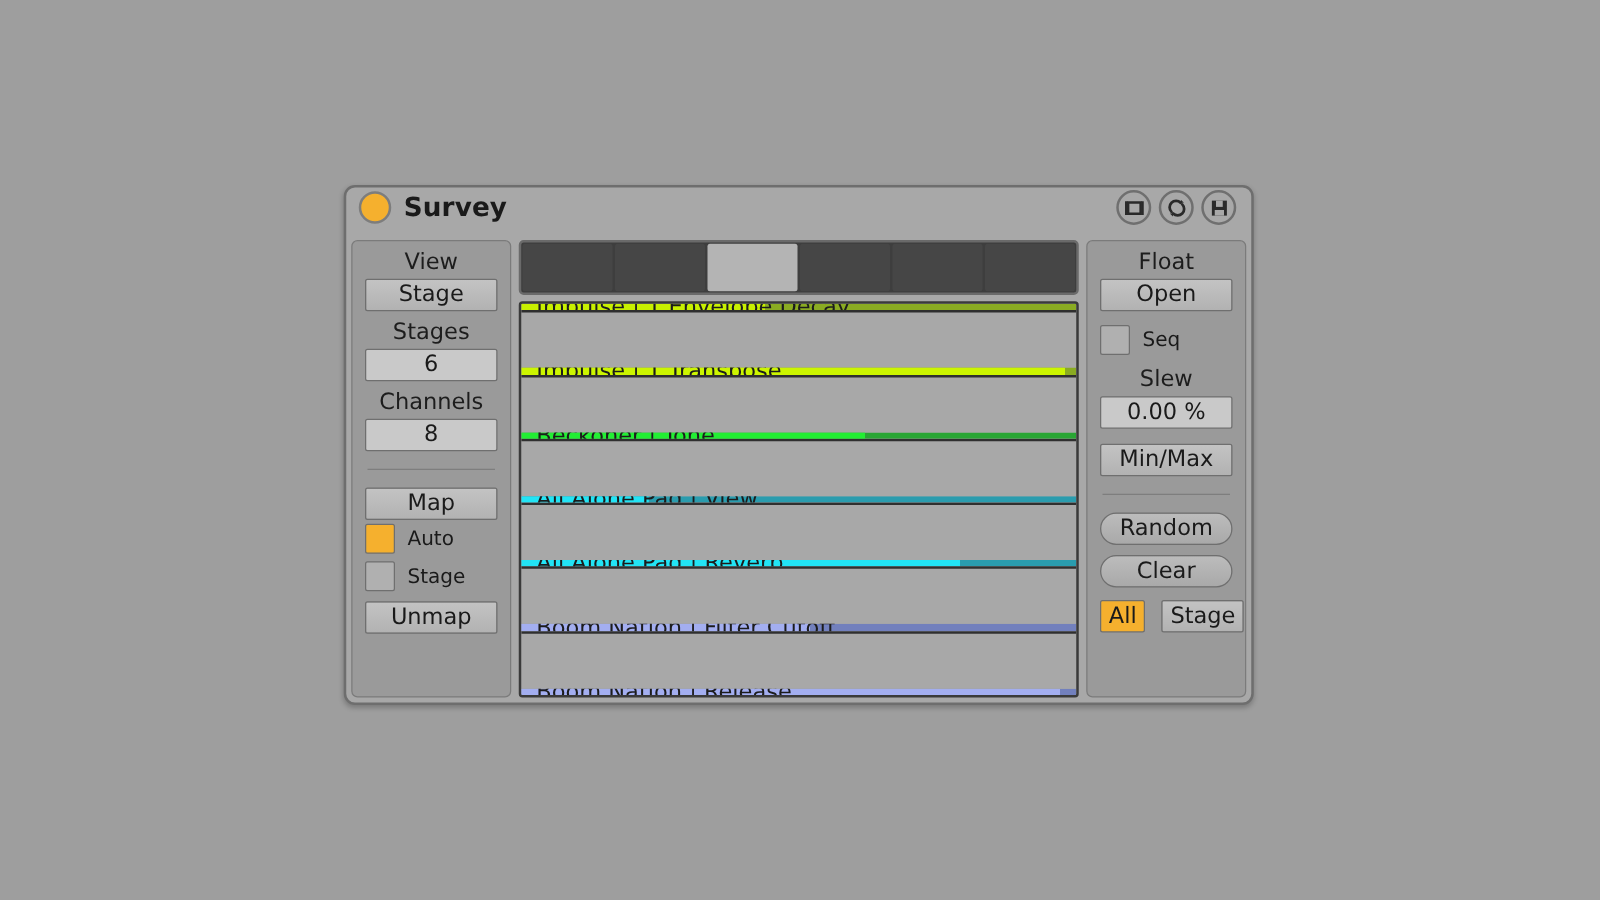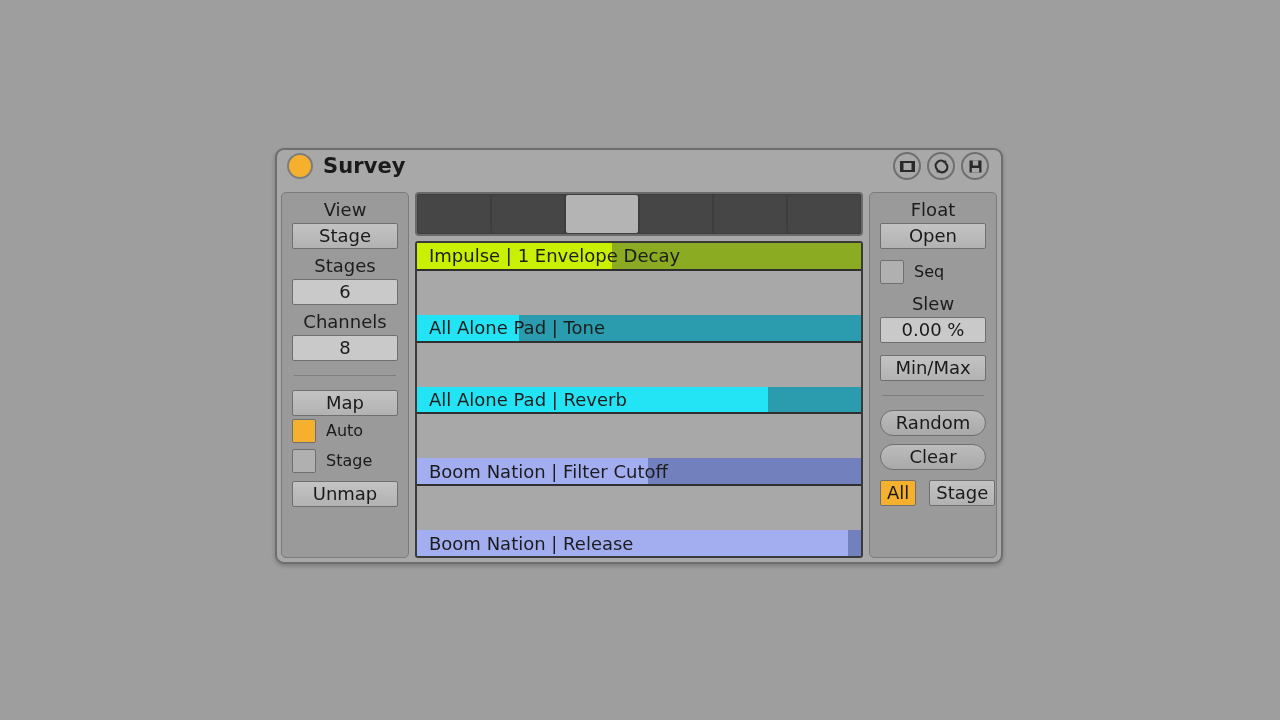--- a/index.html
+++ b/index.html
@@ -299,23 +299,33 @@
             <div class="stage-cell"></div>
             <div class="stage-cell"></div>
           </div>
         <div class="rows" id="param-rows">
             <div class="prow">
               <div class="prow-bg" style="background: rgb(138, 171, 34);"></div>
               <div class="prow-fill" style="width: 44%; background: rgb(200, 240, 0);"></div>
               <div class="prow-label">Impulse | 1 Envelope Decay</div>
             </div>
             <div class="prow">
+              <div class="prow-bg" style="background: rgb(138, 171, 34);"></div>
+              <div class="prow-fill" style="width: 98%; background: rgb(204, 245, 0);"></div>
+              <div class="prow-label">Impulse | 1 Transpose</div>
+            </div>
+            <div class="prow">
+              <div class="prow-bg" style="background: rgb(41, 166, 52);"></div>
+              <div class="prow-fill" style="width: 62%; background: rgb(34, 238, 51);"></div>
+              <div class="prow-label">Beckoner | Tone</div>
+            </div>
+            <div class="prow">
               <div class="prow-bg" style="background: rgb(42, 156, 174);"></div>
               <div class="prow-fill" style="width: 23%; background: rgb(34, 228, 245);"></div>
-              <div class="prow-label">All Alone Pad | Tone</div>
+              <div class="prow-label">All Alone Pad | View</div>
             </div>
             <div class="prow">
               <div class="prow-bg" style="background: rgb(42, 156, 174);"></div>
               <div class="prow-fill" style="width: 79%; background: rgb(34, 228, 245);"></div>
               <div class="prow-label">All Alone Pad | Reverb</div>
             </div>
             <div class="prow">
               <div class="prow-bg" style="background: rgb(114, 128, 189);"></div>
               <div class="prow-fill" style="width: 52%; background: rgb(163, 174, 240);"></div>
               <div class="prow-label">Boom Nation | Filter Cutoff</div>

